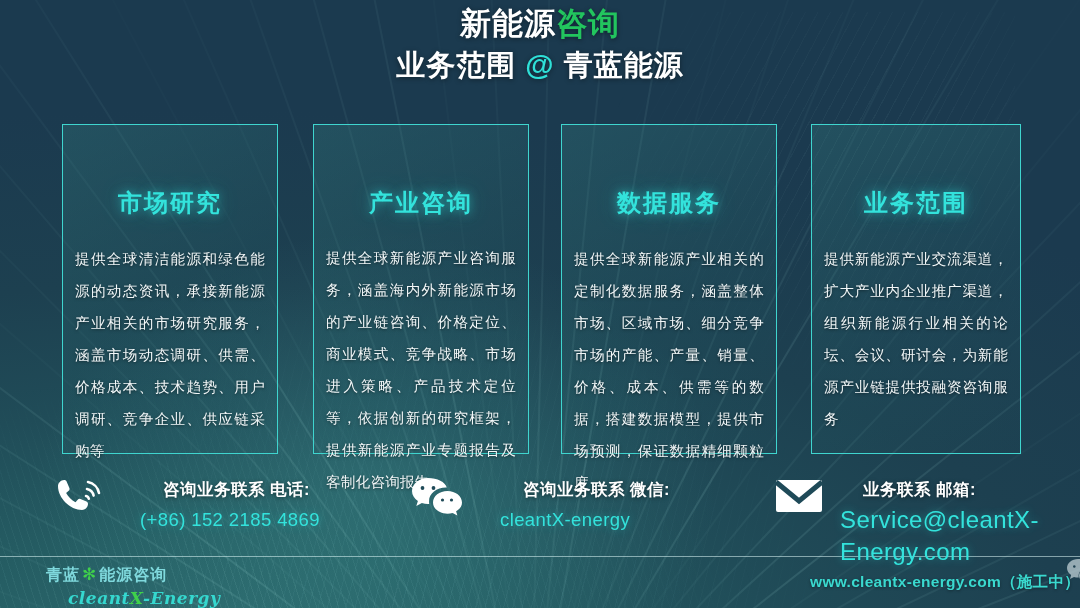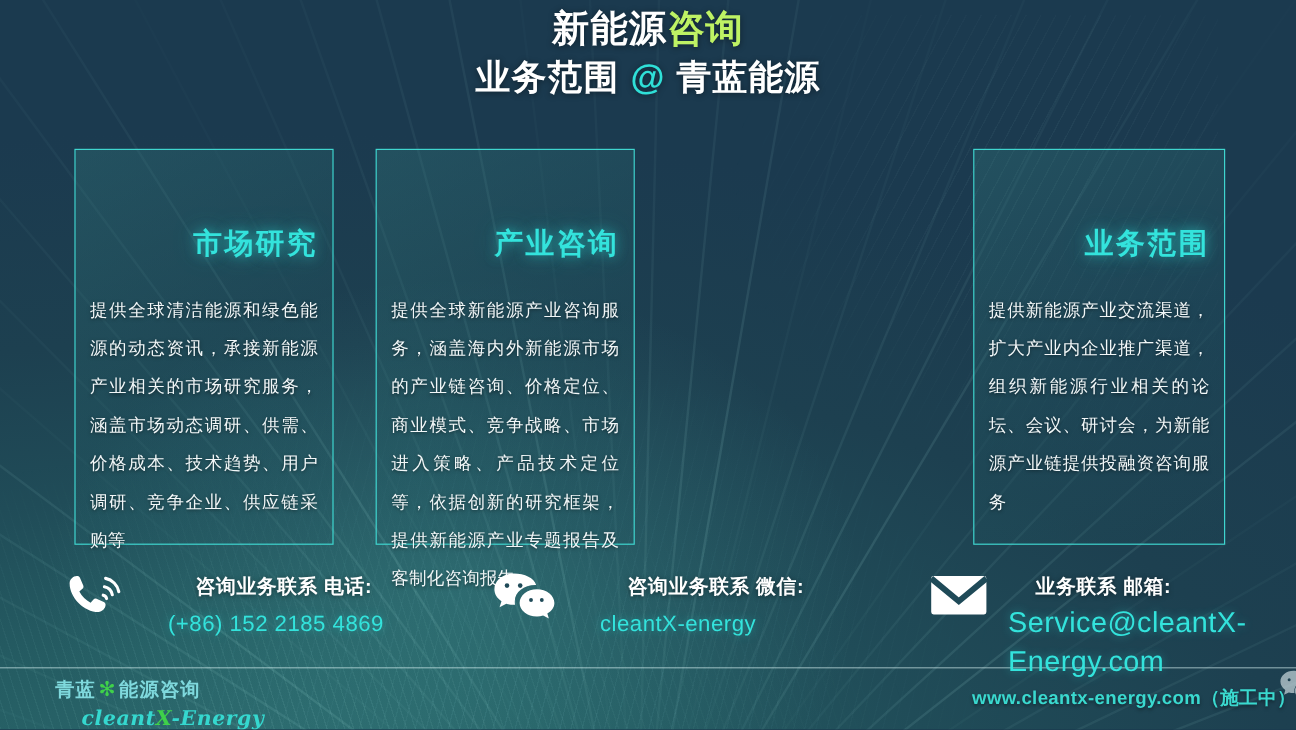--- a/index.html
+++ b/index.html
@@ -49,42 +49,42 @@
     -webkit-mask-image:radial-gradient(70% 70% at 70% 30%, #000 10%, transparent 75%);
             mask-image:radial-gradient(70% 70% at 70% 30%, #000 10%, transparent 75%);
   }
 
   
   #header { position:absolute; left:0; top:4px; width:1080px; text-align:center; z-index:5; }
   #header .line1 {
     font-size:31px; font-weight:bold; color:#ffffff; letter-spacing:1px;
     line-height:40px; text-shadow:0 1px 5px rgba(0,0,0,.45);
   }
-  #header .line1 .accent { color:#bef264; }
+  #header .line1 .accent { color:#22c55e; }
   #header .line2 {
     font-size:29px; font-weight:bold; color:#ffffff; letter-spacing:1px;
     line-height:42px; text-shadow:0 1px 5px rgba(0,0,0,.45);
   }
   #header .line2 .accent { color:#2fe0d8; font-weight:bold; }
 
   
   #cards { position:absolute; left:0; top:124px; width:1080px; height:332px; z-index:5; }
   .card {
     position:absolute; top:0; height:330px;
     border:1px solid #3fd5cf;
     background:linear-gradient(150deg, rgba(54,133,133,0.30), rgba(36,98,106,0.22) 55%, rgba(30,80,92,0.12));
     padding:14px 12px 10px 12px;
   }
   .card.c1 { left:62px;  width:216px; }
-  .card.c2 { left:313px; width:216px; }
+  .card.c2 { left:313px; width:216px;font-family:Liberation Mono, monospace; }
   .card.c3 { left:561px; width:216px; }
   .card.c4 { left:811px; width:210px; }
 
   .card-title {
-    text-align:right; font-size:24px; font-weight:bold;
+    text-align:center; font-size:24px; font-weight:bold;
     color:#33e3dc; letter-spacing:2px;
     margin-top:48px; margin-bottom:24px;
     text-shadow:0 0 10px rgba(45,220,212,.55), 0 0 22px rgba(45,220,212,.3);
   }
   .card-body {
     font-size:14.6px; line-height:32px; color:#f2f7f8;
     text-align:justify; text-justify:inter-ideograph;
     letter-spacing:.2px;
     text-shadow:0 1px 3px rgba(0,0,0,.5);
   }
@@ -197,20 +197,24 @@
 
 <div id="cards">
   <div class="card c1">
     <div class="card-title">市场研究</div>
     <div class="card-body">提供全球清洁能源和绿色能源的动态资讯，承接新能源产业相关的市场研究服务，涵盖市场动态调研、供需、价格成本、技术趋势、用户调研、竞争企业、供应链采购等</div>
   </div>
   <div class="card c2">
     <div class="card-title">产业咨询</div>
     <div class="card-body">提供全球新能源产业咨询服务，涵盖海内外新能源市场的产业链咨询、价格定位、商业模式、竞争战略、市场进入策略、产品技术定位等，依据创新的研究框架，提供新能源产业专题报告及客制化咨询报告</div>
   </div>
+  <div class="card c3">
+    <div class="card-title">数据服务</div>
+    <div class="card-body">提供全球新能源产业相关的定制化数据服务，涵盖整体市场、区域市场、细分竞争市场的产能、产量、销量、价格、成本、供需等的数据，搭建数据模型，提供市场预测，保证数据精细颗粒度</div>
+  </div>
   <div class="card c4">
     <div class="card-title">业务范围</div>
     <div class="card-body">提供新能源产业交流渠道，扩大产业内企业推广渠道，组织新能源行业相关的论坛、会议、研讨会，为新能源产业链提供投融资咨询服务</div>
   </div>
 </div>
 
 <div id="contacts">
 
   <div class="contact" id="contact-phone">
     <div class="ic">

